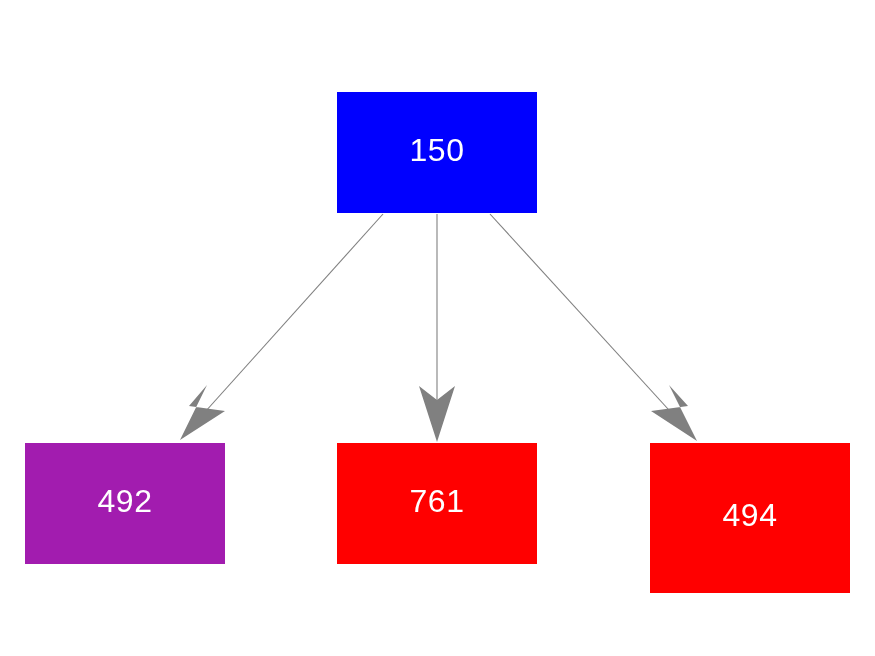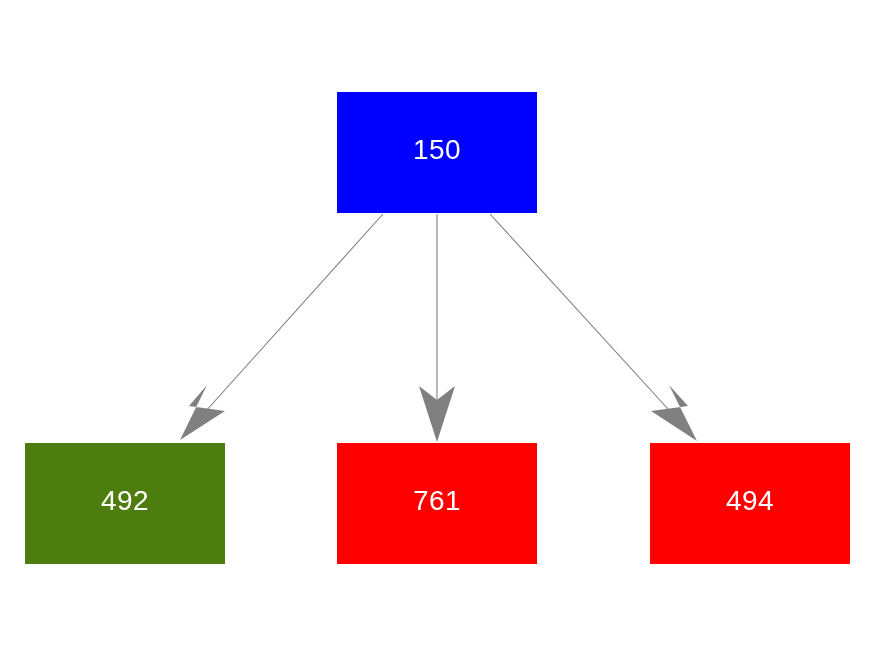--- a/index.html
+++ b/index.html
@@ -27,21 +27,21 @@
   }
   .node {
     position: absolute;
     box-sizing: border-box;
     display: flex;
     align-items: center;
     justify-content: center;
   }
   .node-label {
     color: #ffffff;
-    font-size: 28px;
+    font-size: 32px;
     font-family: "Liberation Sans", sans-serif;
     line-height: 1;
     letter-spacing: 0.5px;
     user-select: none;
   }
   .node-root {
     left: 337px;
     top: 92px;
     width: 200px;
     height: 121px;
@@ -58,21 +58,21 @@
   .node-child-1 {
     left: 337px;
     top: 443px;
     width: 200px;
     height: 121px;
   }
   .node-child-2 {
     left: 650px;
     top: 443px;
     width: 200px;
-    height: 121px;
+    height: 150px;
   }
   .node-child .node-label {
     transform: translateY(-3px);
   }
 </style>
 </head>
 <body>
 
 <div id="canvas">
 
@@ -91,21 +91,21 @@
     <g>
       <path d="M490,214 L689,432" stroke="#808080" stroke-width="1.1" fill="none"></path>
       <path d="M697,441 L651,411 L688,406 L669,385 Z" fill="#808080"></path>
     </g>
   </svg>
 
   <div class="node node-root" style="background:#0000ff">
     <span class="node-label">150</span>
   </div>
 
-  <div class="node node-child node-child-0" style="background:#4d7c0f">
+  <div class="node node-child node-child-0" style="background:#a21caf">
     <span class="node-label">492</span>
   </div>
 
   <div class="node node-child node-child-1" style="background:#ff0000">
     <span class="node-label">761</span>
   </div>
 
   <div class="node node-child node-child-2" style="background:#ff0000">
     <span class="node-label">494</span>
   </div>

